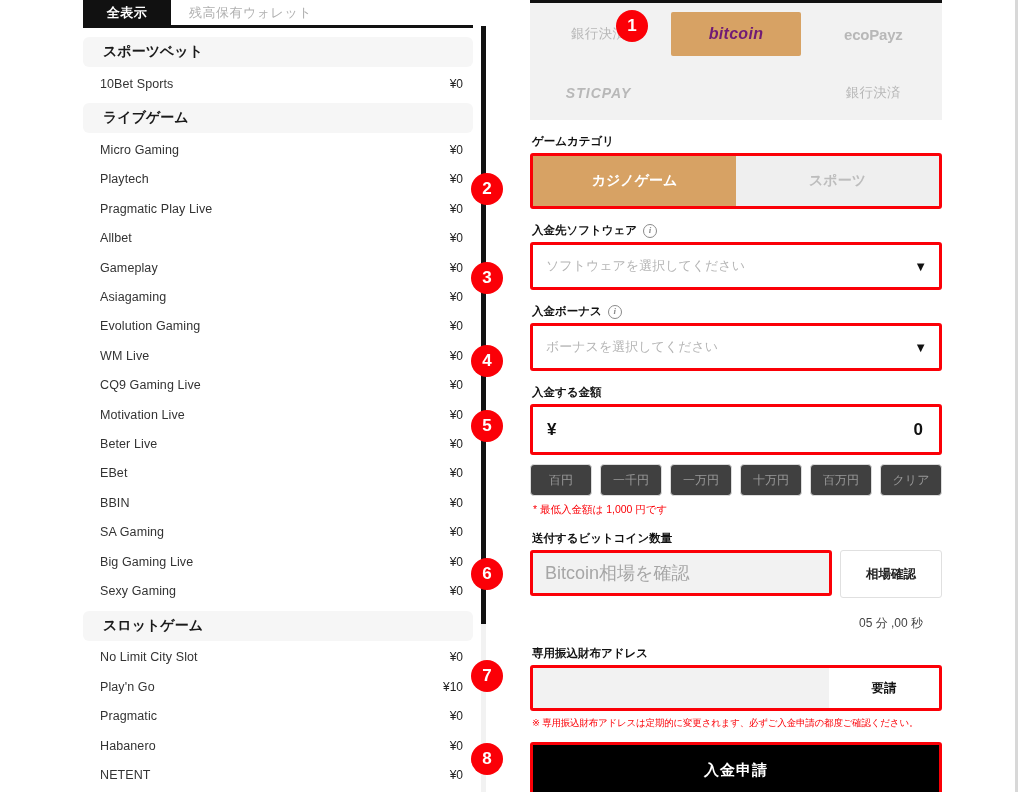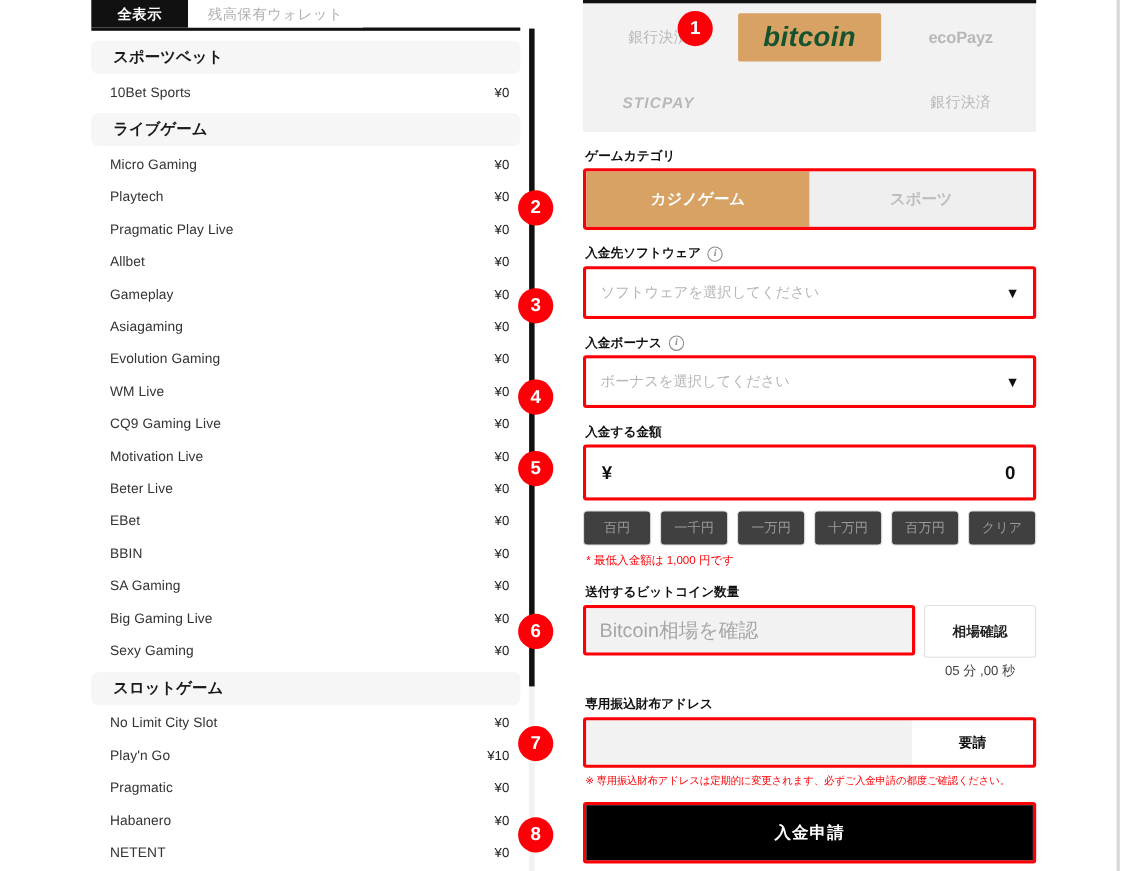--- a/index.html
+++ b/index.html
@@ -141,23 +141,23 @@
     align-items: center;
     justify-content: center;
     font-size: 14px;
     color: #b8b8b8;
     font-weight: bold;
     letter-spacing: .3px;
   }
   .pay-cell.jp { font-size: 13.5px; font-weight: normal; }
   .pay-cell.sel {
     background: #d7a264;
-    color: #14532d;
+    color: #701a75;
     font-style: italic;
-    font-size: 25px;
+    font-size: 16px;
     width: 130px;
     height: 44px;
     border-radius: 2px;
     font-weight: bold;
   }
   .pay-cell.stic { font-style: italic; letter-spacing: 1px; }
   .pay-cell.ecopayz { font-size: 15px; letter-spacing: -.2px; }
 
   
   .field-label {
@@ -289,21 +289,21 @@
     align-items: center;
     justify-content: center;
     font-size: 12.5px;
     font-weight: bold;
     color: #222;
   }
   #btc-timer {
     text-align: center;
     font-size: 12px;
     color: #444;
-    margin-top: 4px;
+    margin-top: 17px;
   }
 
   
   #addr-row { display: flex; height: 40px; }
   #addr-input { flex: 1; background: #f2f2f2; }
   #addr-req-btn {
     width: 110px;
     background: #fff;
     display: flex;
     align-items: center;

